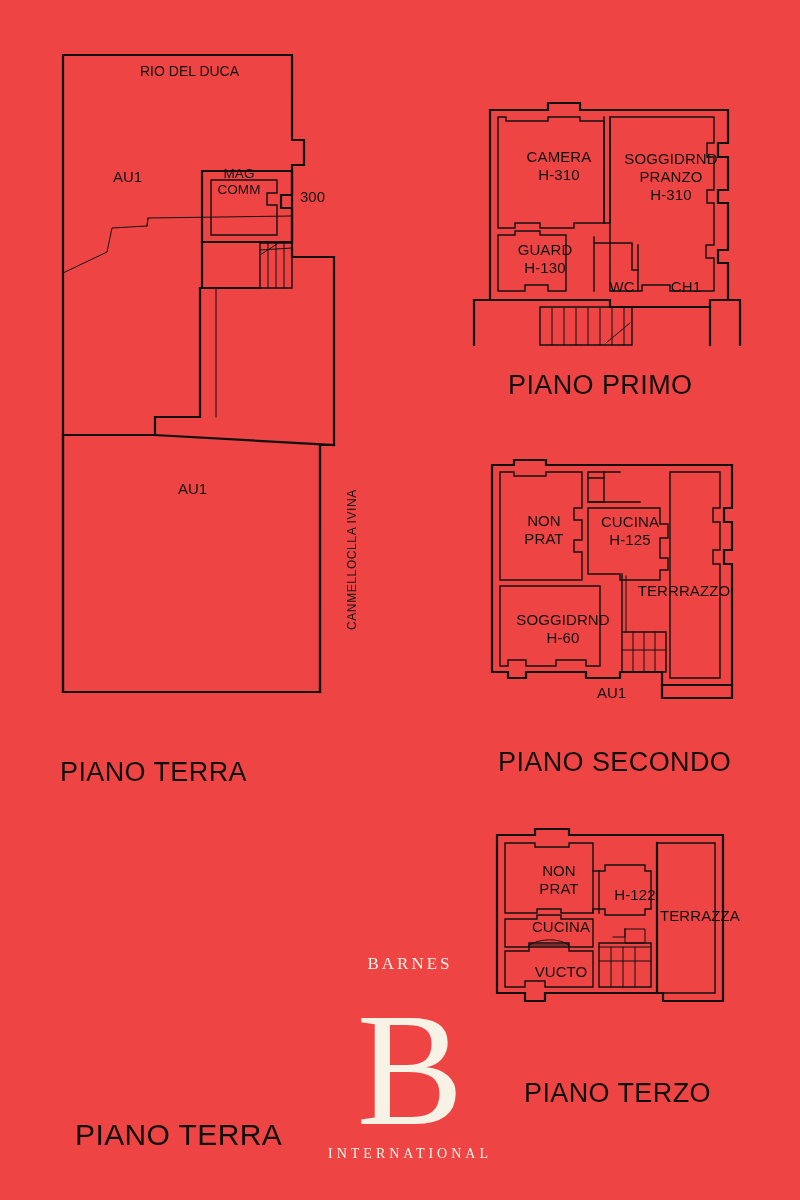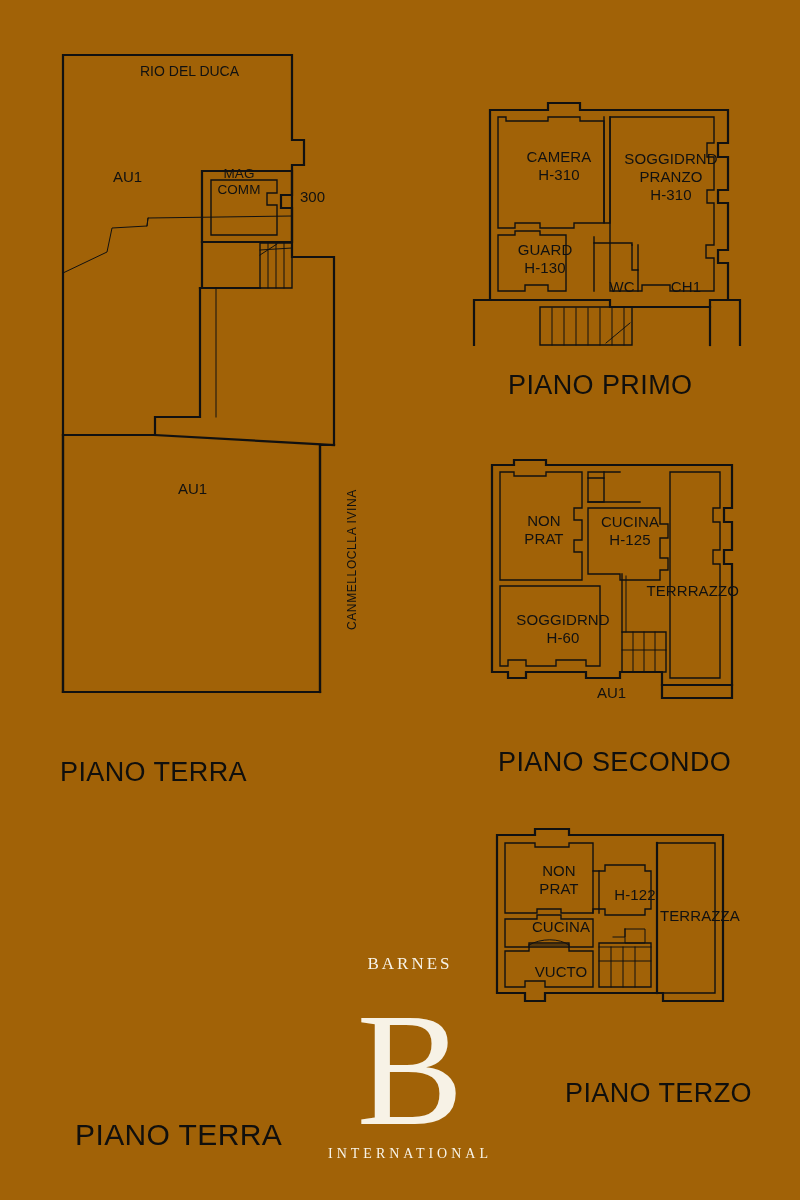--- a/index.html
+++ b/index.html
@@ -11,21 +11,21 @@
     width: 800px;
     height: 1200px;
     position: relative;
     overflow: hidden;
     font-family: "Liberation Sans", sans-serif;
     color: #111111;
   }
   #sheet {
     position: absolute;
     inset: 0;
-    background: #a16207;
+    background: #ef4444;
   }
   .plan-svg {
     position: absolute;
     overflow: visible;
   }
   .wall {
     fill: none;
     stroke: #111111;
     stroke-width: 2.2;
     stroke-linejoin: miter;
@@ -475,21 +475,21 @@
   <div class="room-label big" style="left:514px; top:512px; width:60px;">
     <div>NON</div>
     <div>PRAT</div>
   </div>
 
   <div class="room-label big" style="left:588px; top:513px; width:84px;">
     <div>CUCINA</div>
     <div>H-125</div>
   </div>
 
-  <div class="room-label big" style="left:629px; top:582px; width:110px; text-align:right;">TERRRAZZO</div>
+  <div class="room-label big" style="left:629px; top:582px; width:110px; text-align:center;">TERRRAZZO</div>
 
   <div class="room-label big" style="left:508px; top:611px; width:110px;">
     <div>SOGGIDRND</div>
     <div>H-60</div>
   </div>
 
   <div class="area-label" style="left:597px; top:684px;">AU1</div>
 
   <div class="floor-title" style="left:498px; top:735px;margin-top:12px;">PIANO SECONDO</div>
 
@@ -596,21 +596,21 @@
   </div>
 
   <div class="room-label big" style="left:605px; top:886px; width:60px;">H-122</div>
 
   <div class="room-label big" style="left:521px; top:918px; width:80px;">CUCINA</div>
 
   <div class="room-label big" style="left:524px; top:963px; width:74px;">VUCTO</div>
 
   <div class="room-label big" style="left:660px; top:907px; width:90px; text-align:left;">TERRAZZA</div>
 
-  <div class="floor-title" style="left:524px; top:1078px;margin-left:41px;">PIANO TERZO</div>
+  <div class="floor-title" style="left:524px; top:1078px;">PIANO TERZO</div>
 
   <div class="watermark">
     <div class="wm-top">BARNES</div>
     <div class="wm-b">B</div>
     <div class="wm-bottom">INTERNATIONAL</div>
   </div>
 
   <div class="floor-title" style="left:75px; top:1118px; font-size:30px;">PIANO TERRA</div>
 
 </div>

